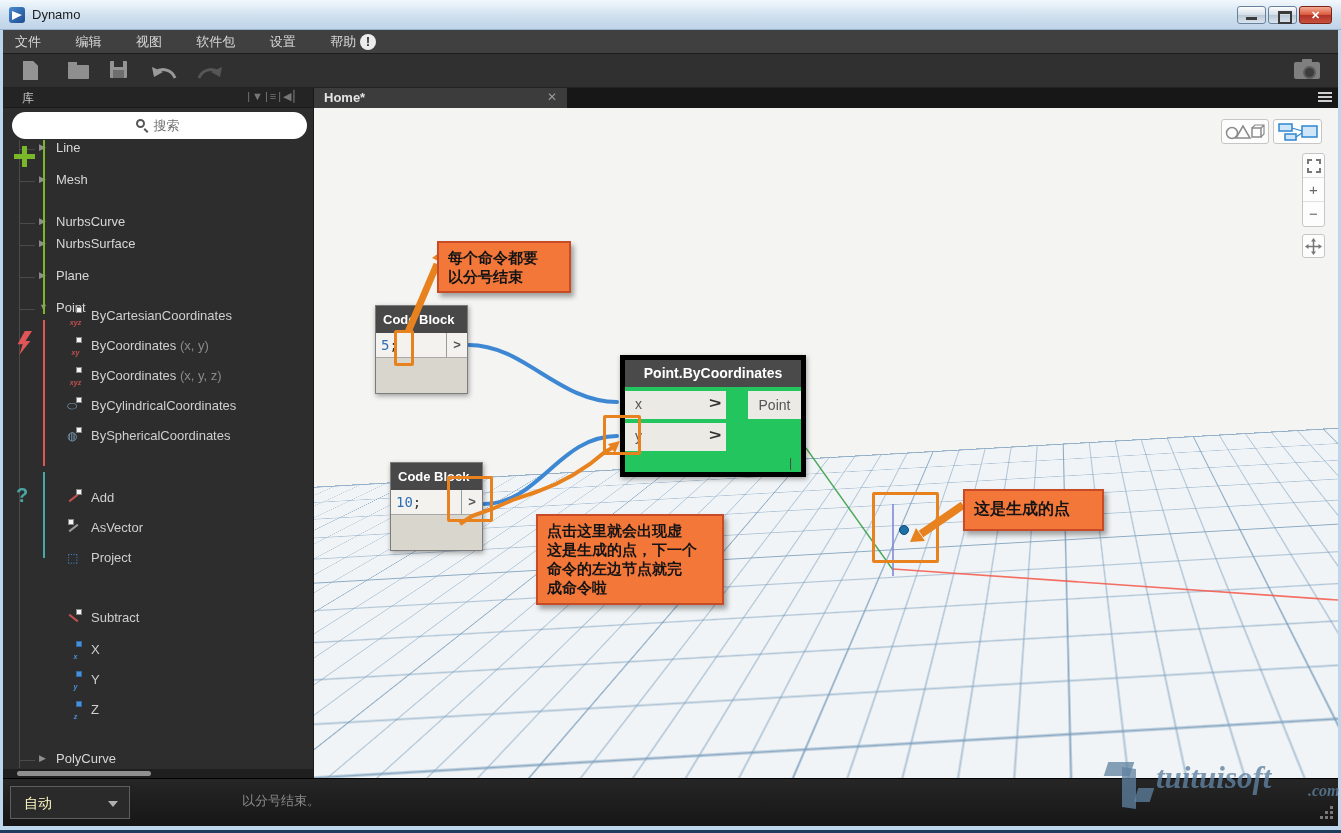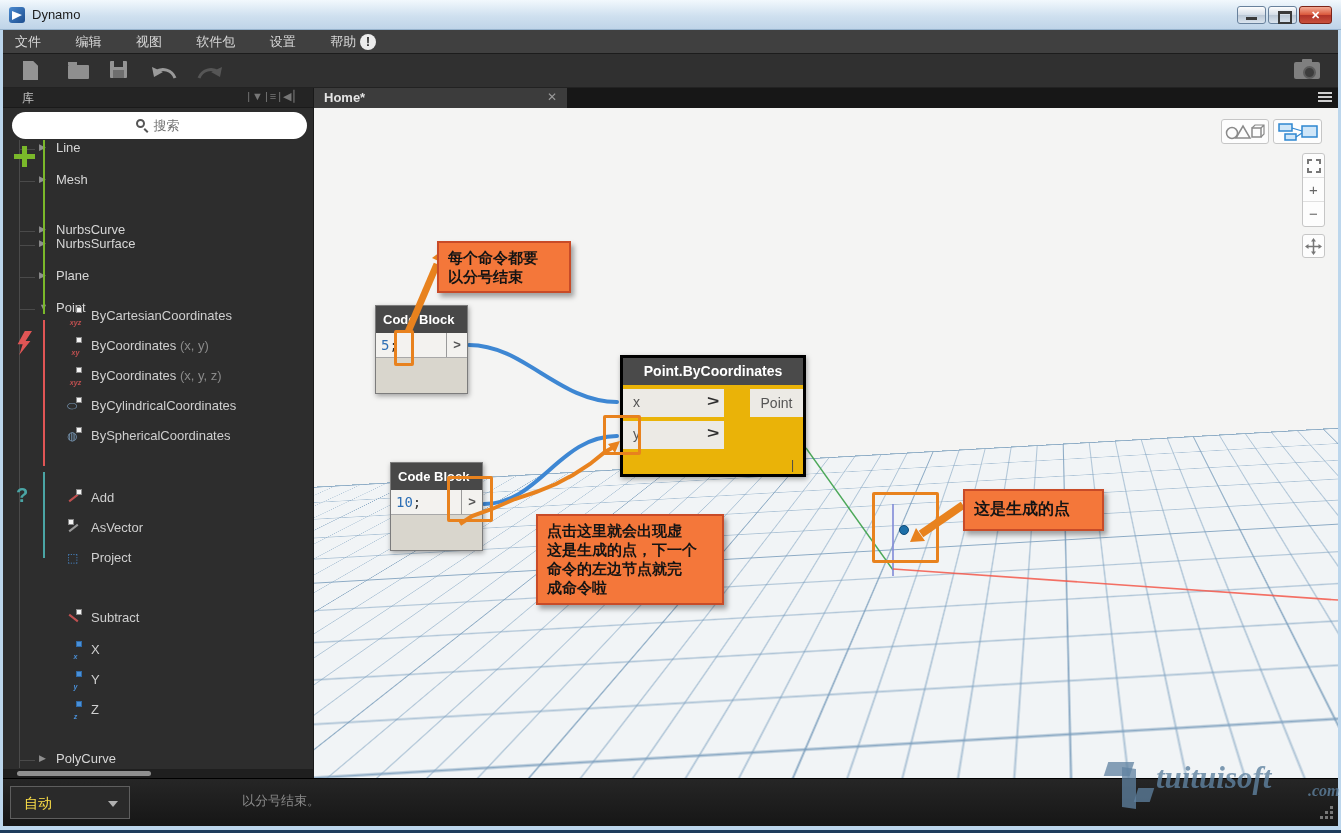--- a/index.html
+++ b/index.html
@@ -99,21 +99,21 @@
 
   
   .node { position:absolute; z-index:3; box-shadow:1px 2px 5px rgba(0,0,0,0.35); }
   .codeblock { width:93px; border:1px solid #7c7c7c; background:#d9d6cd; }
   .cb-header { height:27px; background:#484848; color:#fff; font-weight:bold; font-size:13px; line-height:27px; padding-left:7px; white-space:nowrap; overflow:hidden; }
   .cb-coderow { display:flex; height:25px; background:#f3f2ef; border-bottom:1px solid #a8a8a8; }
   .cb-code { flex:1; font-family:"DejaVu Sans Mono",monospace; font-size:14px; line-height:24px; padding-left:5px; color:#333; }
   .cb-code .num { color:#2d6fb5; }
   .cb-port { width:21px; border-left:1px solid #9a9a9a; text-align:center; font-size:13px; line-height:24px; color:#555; font-weight:bold; }
   .cb-body { height:35px; }
-  #point-node { left:306px; top:247px; width:186px; height:122px; border:3px solid #000000; background:#eab308; }
+  #point-node { left:306px; top:247px; width:186px; height:122px; border:5px solid #000000; background:#22c55e; }
   #pn-header { height:27px; background:#4a4a4a; color:#fff; font-weight:bold; font-size:14px; text-align:center; line-height:27px; }
   .pn-inrow { position:absolute; left:0; width:101px; height:28px; background:#eceae5; }
   .pn-inlabel { position:absolute; left:10px; top:5px; font-size:14px; color:#555; }
   .pn-chev { position:absolute; right:7px; top:4px; font-size:14px; font-weight:bold; color:#2e2e2e; transform:scaleX(1.5); }
   #pn-out { position:absolute; right:0; top:31px; width:53px; height:28px; background:#eceae5; text-align:center; font-size:14px; color:#555; line-height:28px; }
   #pn-resize { position:absolute; right:9px; bottom:2px; font-size:12px; color:#4a4a4a; }
 
   
   .hl-rect { position:absolute; border:3px solid #e8821e; border-radius:2px; z-index:5; }
   .callout { position:absolute; background:#f4773a; border:2px solid #c84b28; box-shadow:3px 4px 5px rgba(0,0,0,0.35); color:#141414; font-weight:bold; z-index:6; padding:5px 9px; }
@@ -135,21 +135,21 @@
   #wm-logo i { position:absolute; background:rgba(95,130,160,0.75); }
   #wm-logo .a { left:0; top:0; width:26px; height:14px; transform:skewX(-18deg); }
   #wm-logo .b { left:16px; top:6px; width:14px; height:40px; transform:skewY(8deg); }
   #wm-logo .c { left:30px; top:26px; width:16px; height:14px; transform:skewX(-18deg); }
   #wm-text { position:absolute; left:60px; top:6px; font-family:"Liberation Serif",serif; font-style:italic; font-weight:bold; font-size:31px; }
   #wm-tld { position:absolute; left:212px; top:28px; font-family:"Liberation Serif",serif; font-style:italic; font-weight:bold; font-size:16px; }
 
   
   #bottombar { left:0; top:778px; width:1341px; height:48px; background:linear-gradient(#262626,#161616); border-top:1px solid #000; z-index:40; }
   #run-combo { left:10px; top:7px; width:120px; height:33px; background:#2a2a2a; border:1px solid #5e5e5e; }
-  #run-combo-label { left:13px; top:8px; font-size:14px; color:#fde047; }
+  #run-combo-label { left:13px; top:8px; font-size:14px; color:#fef9c3; }
   #run-combo-caret { right:11px; top:14px; width:0; height:0; border-left:5px solid transparent; border-right:5px solid transparent; border-top:6px solid #b0b0b0; }
   #status-text { left:242px; top:13px; font-size:13px; color:#8a8a8a; }
   #resize-grip { right:8px; bottom:6px; width:14px; height:14px; }
   #resize-grip::after { content:""; position:absolute; right:0; top:0; width:3px; height:3px; background:#777; box-shadow:0 5px #777,0 10px #777,-5px 5px #777,-5px 10px #777,-10px 10px #777; }
 </style>
 </head>
 <body>
 
 <div class="abs" id="titlebar">
   <div class="abs" id="app-logo"></div>
@@ -201,21 +201,21 @@
   <div class="lt-row" style="top:47px">
       <span class="lt-tick"></span>
       <span class="lt-arrow">▶</span>
       <span class="lt-label">Line</span>
     </div>
   <div class="lt-row" style="top:79px">
       <span class="lt-tick"></span>
       <span class="lt-arrow">▶</span>
       <span class="lt-label">Mesh</span>
     </div>
-  <div class="lt-row" style="top:129px">
+  <div class="lt-row" style="top:121px">
       <span class="lt-tick"></span>
       <span class="lt-arrow">▶</span>
       <span class="lt-label">NurbsCurve</span>
     </div>
   <div class="lt-row" style="top:143px">
       <span class="lt-tick"></span>
       <span class="lt-arrow">▶</span>
       <span class="lt-label">NurbsSurface</span>
     </div>
   <div class="lt-row" style="top:175px">

